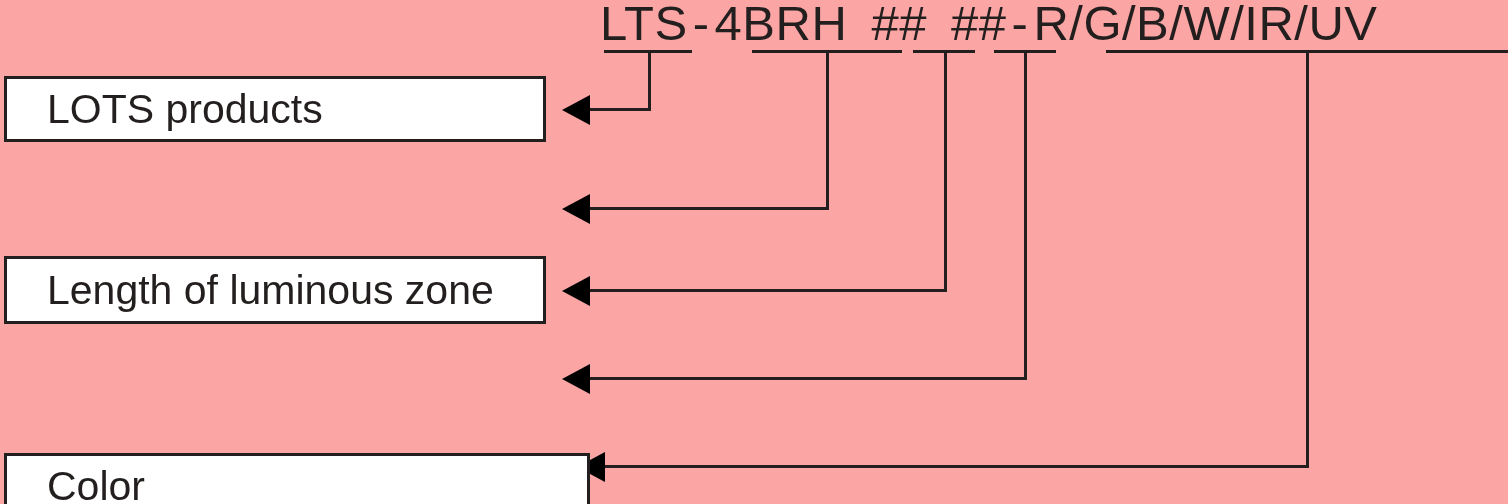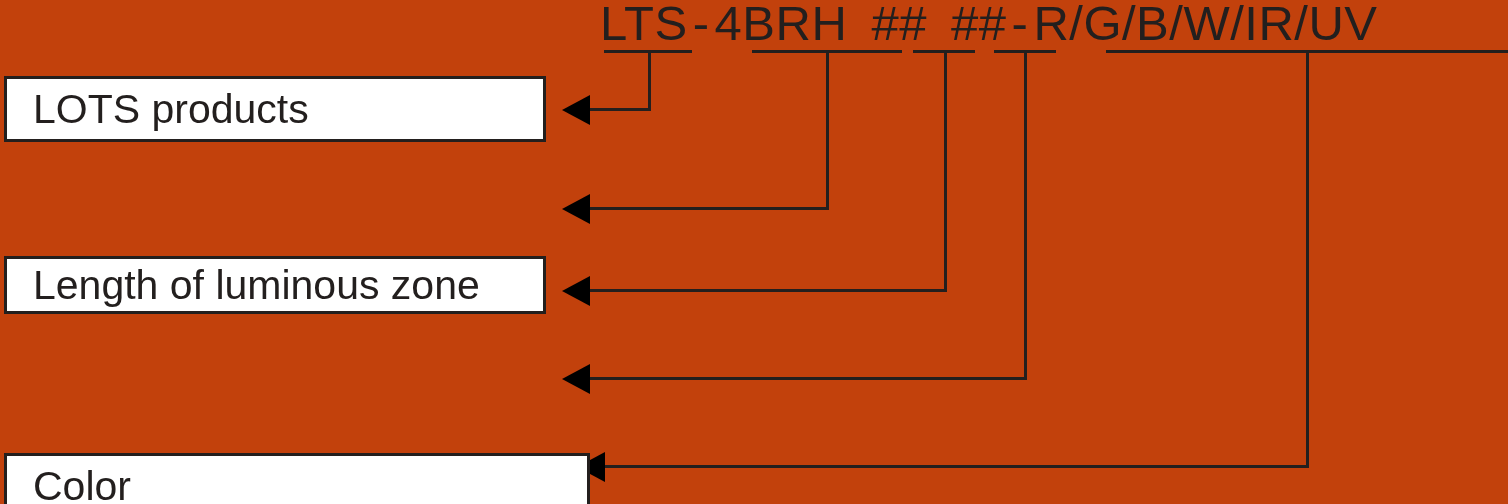--- a/index.html
+++ b/index.html
@@ -4,21 +4,21 @@
 <style>
   html, body {
     margin: 0;
     padding: 0;
     background: #ffffff;
   }
   #canvas {
     position: relative;
     width: 1508px;
     height: 504px;
-    background: #c2410c;
+    background: #fca5a5;
     overflow: hidden;
     font-family: "Liberation Sans", sans-serif;
     color: #231f1e;
     text-align: right;
   }
 
   
   #partnumber {
     position: absolute;
     left: 600px;
@@ -69,20 +69,21 @@
     background: #ffffff;
     display: flex;
     align-items: center;
   }
   .lbox .txt {
     padding-left: 26px;
     font-size: 41px;
     line-height: 44px;
     color: #231f1e;
     white-space: nowrap;
+    margin-left: 14px;
   }
 </style>
 </head>
 <body>
 
 <div id="canvas">
 
   <div id="partnumber">
     <span class="seg">LTS</span><span class="sep">-</span><span class="seg">4BRH</span><span class="sep">&nbsp;</span><span class="seg">##</span><span class="sep">&nbsp;</span><span class="seg">##</span><span class="sep">-</span><span class="seg">R/G/B/W/IR/UV</span>
   </div>
@@ -111,21 +112,21 @@
 
   <div class="drop" style="left:1306px; top:50px; height:416px;"></div>
   <div class="run" style="left:604px; top:465px; width:705px;"></div>
   <div class="arrow" style="left:577px; top:452px;"></div>
 
   <div class="lbox" style="left:4px; top:76px; width:542px; height:66px;">
     <span class="txt">LOTS products</span>
   </div>
 
 
-  <div class="lbox" style="left:4px; top:256px; width:542px; height:58px;">
+  <div class="lbox" style="left:4px; top:256px; width:542px; height:68px;">
     <span class="txt">Length of luminous zone</span>
   </div>
 
 
   <div class="lbox" style="left:4px; top:453px; width:586px; height:66px;">
     <span class="txt">Color</span>
   </div>
 
 </div>
 

